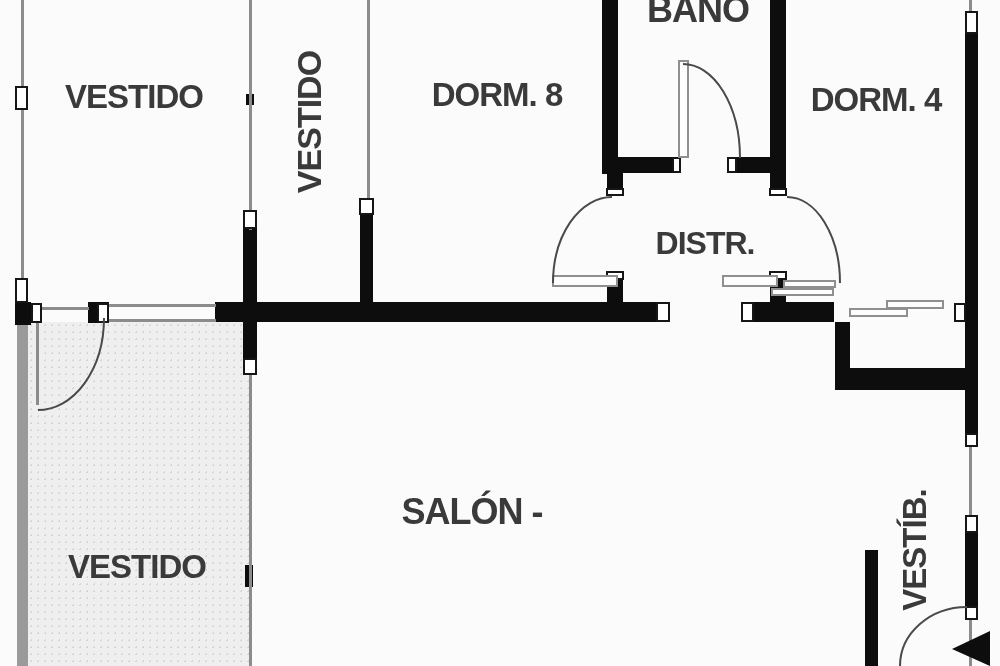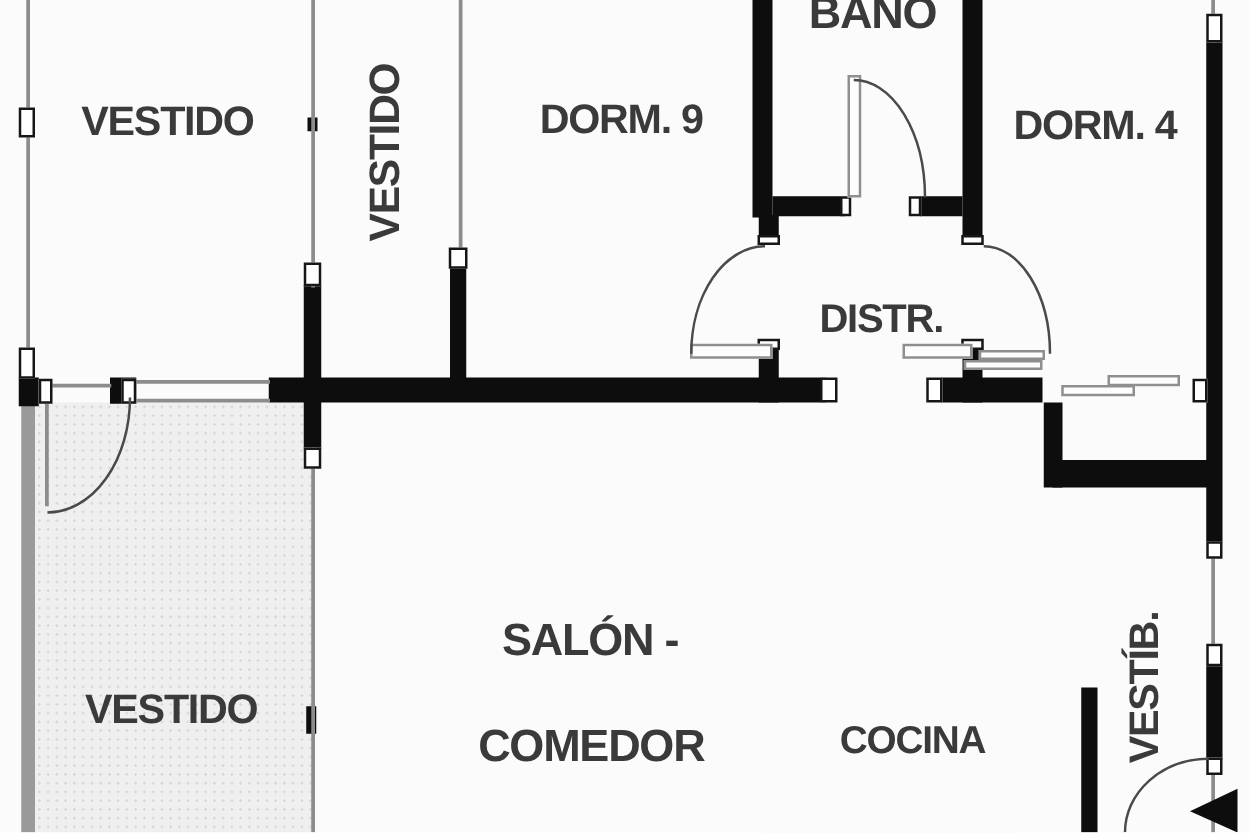--- a/index.html
+++ b/index.html
@@ -103,23 +103,21 @@
     <path d="M 104 318 A 66 92 0 0 1 38 410" fill="none" stroke="#4a4a4a" stroke-width="2"></path>
     <path d="M 683 64 A 57 94 0 0 1 740 158" fill="none" stroke="#4a4a4a" stroke-width="2"></path>
     <path d="M 553 283 A 59 86 0 0 1 612 197" fill="none" stroke="#4a4a4a" stroke-width="2"></path>
     <path d="M 787 197 A 53 86 0 0 1 840 283" fill="none" stroke="#4a4a4a" stroke-width="2"></path>
     <path d="M 967 607 A 67 59 0 0 0 900 666" fill="none" stroke="#4a4a4a" stroke-width="2"></path>
     <path d="M 952 649 L 990 631 L 990 666 Z" fill="#0d0d0d" stroke="none"></path>
   </svg>
 
   <div class="lbl" style="left:134px;top:97px;font-size:33px">VESTIDO</div>
   <div class="lbl vert" style="left:309px;top:122px;font-size:34px">VESTIDO</div>
-  <div class="lbl" style="left:497px;top:95px;font-size:33px">DORM. 9</div>
+  <div class="lbl" style="left:497px;top:95px;font-size:33px">DORM. 8</div>
   <div class="lbl" style="left:698px;top:10px;font-size:36px">BAÑO</div>
   <div class="lbl" style="left:876px;top:100px;font-size:33px">DORM. 4</div>
-  <div class="lbl" style="left:705px;top:255px;font-size:32px">DISTR.</div>
+  <div class="lbl" style="left:705px;top:243px;font-size:32px">DISTR.</div>
   <div class="lbl" style="left:137px;top:567px;font-size:33px">VESTIDO</div>
   <div class="lbl" style="left:472px;top:512px;font-size:36px">SALÓN -</div>
-  <div class="lbl" style="left:473px;top:597px;font-size:36px">COMEDOR</div>
-  <div class="lbl" style="left:730px;top:592px;font-size:31px">COCINA</div>
   <div class="lbl vert" style="left:915px;top:550px;font-size:33px">VESTÍB.</div>
 
 </div>
 
 </body></html>

